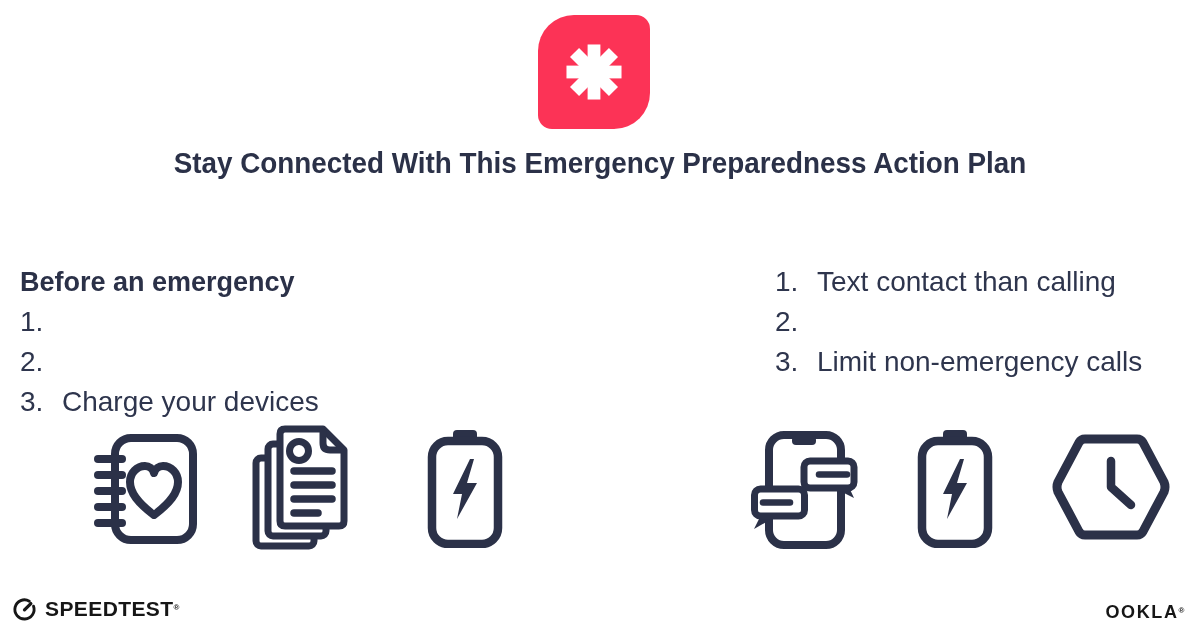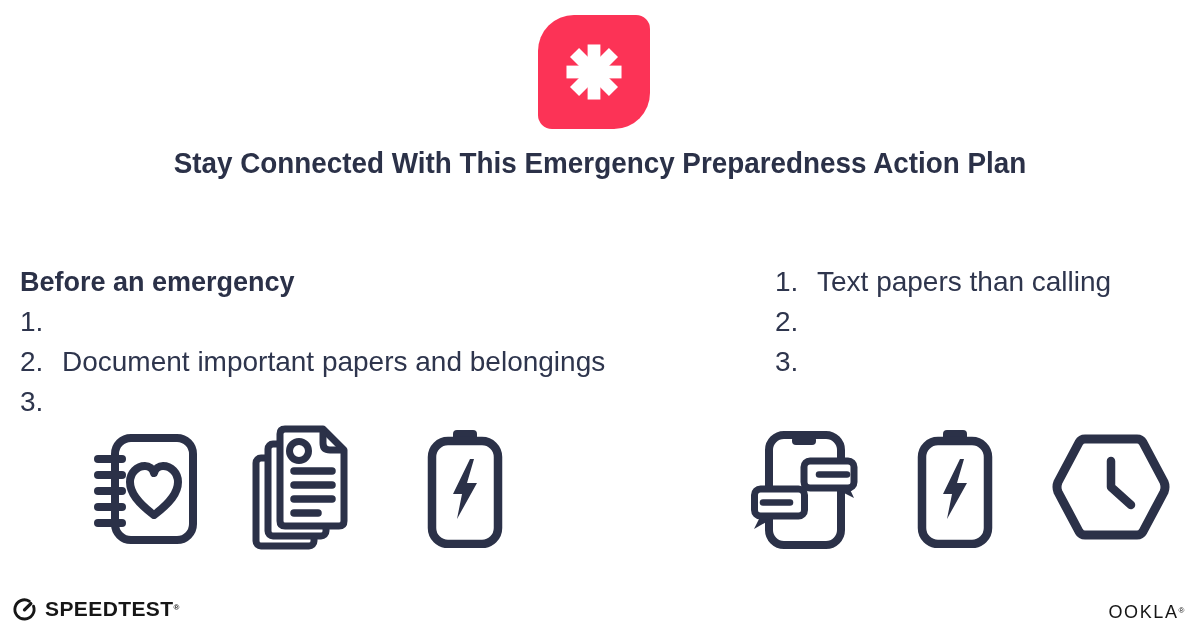--- a/index.html
+++ b/index.html
@@ -31,21 +31,21 @@
   .icn svg{display:block;}
   
   .footer-left{
     position:absolute;left:12px;top:596px;display:flex;align-items:flex-end;gap:8px;
     color:#161616;
   }
   .speedtest-text{font-size:21px;font-weight:bold;letter-spacing:.4px;line-height:26px;}
   .tm{font-size:8px;vertical-align:top;position:relative;top:-1px;}
   .footer-right{
     position:absolute;right:14px;top:601px;color:#161616;
-    font-size:18px;font-weight:normal;letter-spacing:1.6px;line-height:22px;
+    font-size:18px;font-weight:bold;letter-spacing:1.6px;line-height:22px;
   }
 </style>
 </head>
 <body>
 
 <div class="canvas">
 
   <div class="badge">
     <svg width="64" height="64" viewBox="0 0 100 100">
       <g fill="#FFFFFF">
@@ -59,37 +59,38 @@
 
   <h1 class="title">Stay Connected With This Emergency Preparedness Action Plan</h1>
 
   <div class="column col-left">
     <div class="col-heading">Before an emergency</div>
     <div class="list-item">
       <span class="item-num">1.</span>
     </div>
     <div class="list-item">
       <span class="item-num">2.</span>
-      <span>Document important papers and belongings</span>
     </div>
     <div class="list-item">
       <span class="item-num">3.</span>
+      <span>Charge your devices</span>
     </div>
   </div>
 
   <div class="column col-right">
     <div class="list-item">
       <span class="item-num">1.</span>
-      <span>Text papers than calling</span>
+      <span>Text contact than calling</span>
     </div>
     <div class="list-item">
       <span class="item-num">2.</span>
     </div>
     <div class="list-item">
       <span class="item-num">3.</span>
+      <span>Limit non-emergency calls</span>
     </div>
   </div>
 
   <div class="icn" style="left:91px;top:433px;">
     <svg width="107" height="112" viewBox="0 0 107 112" fill="none" stroke="#2B3148">
       <rect x="24" y="5" width="78" height="102" rx="16" stroke-width="8"></rect>
       <g stroke-width="8" stroke-linecap="round">
         <line x1="7" y1="26" x2="31" y2="26"></line>
         <line x1="7" y1="42" x2="31" y2="42"></line>
         <line x1="7" y1="58" x2="31" y2="58"></line>

